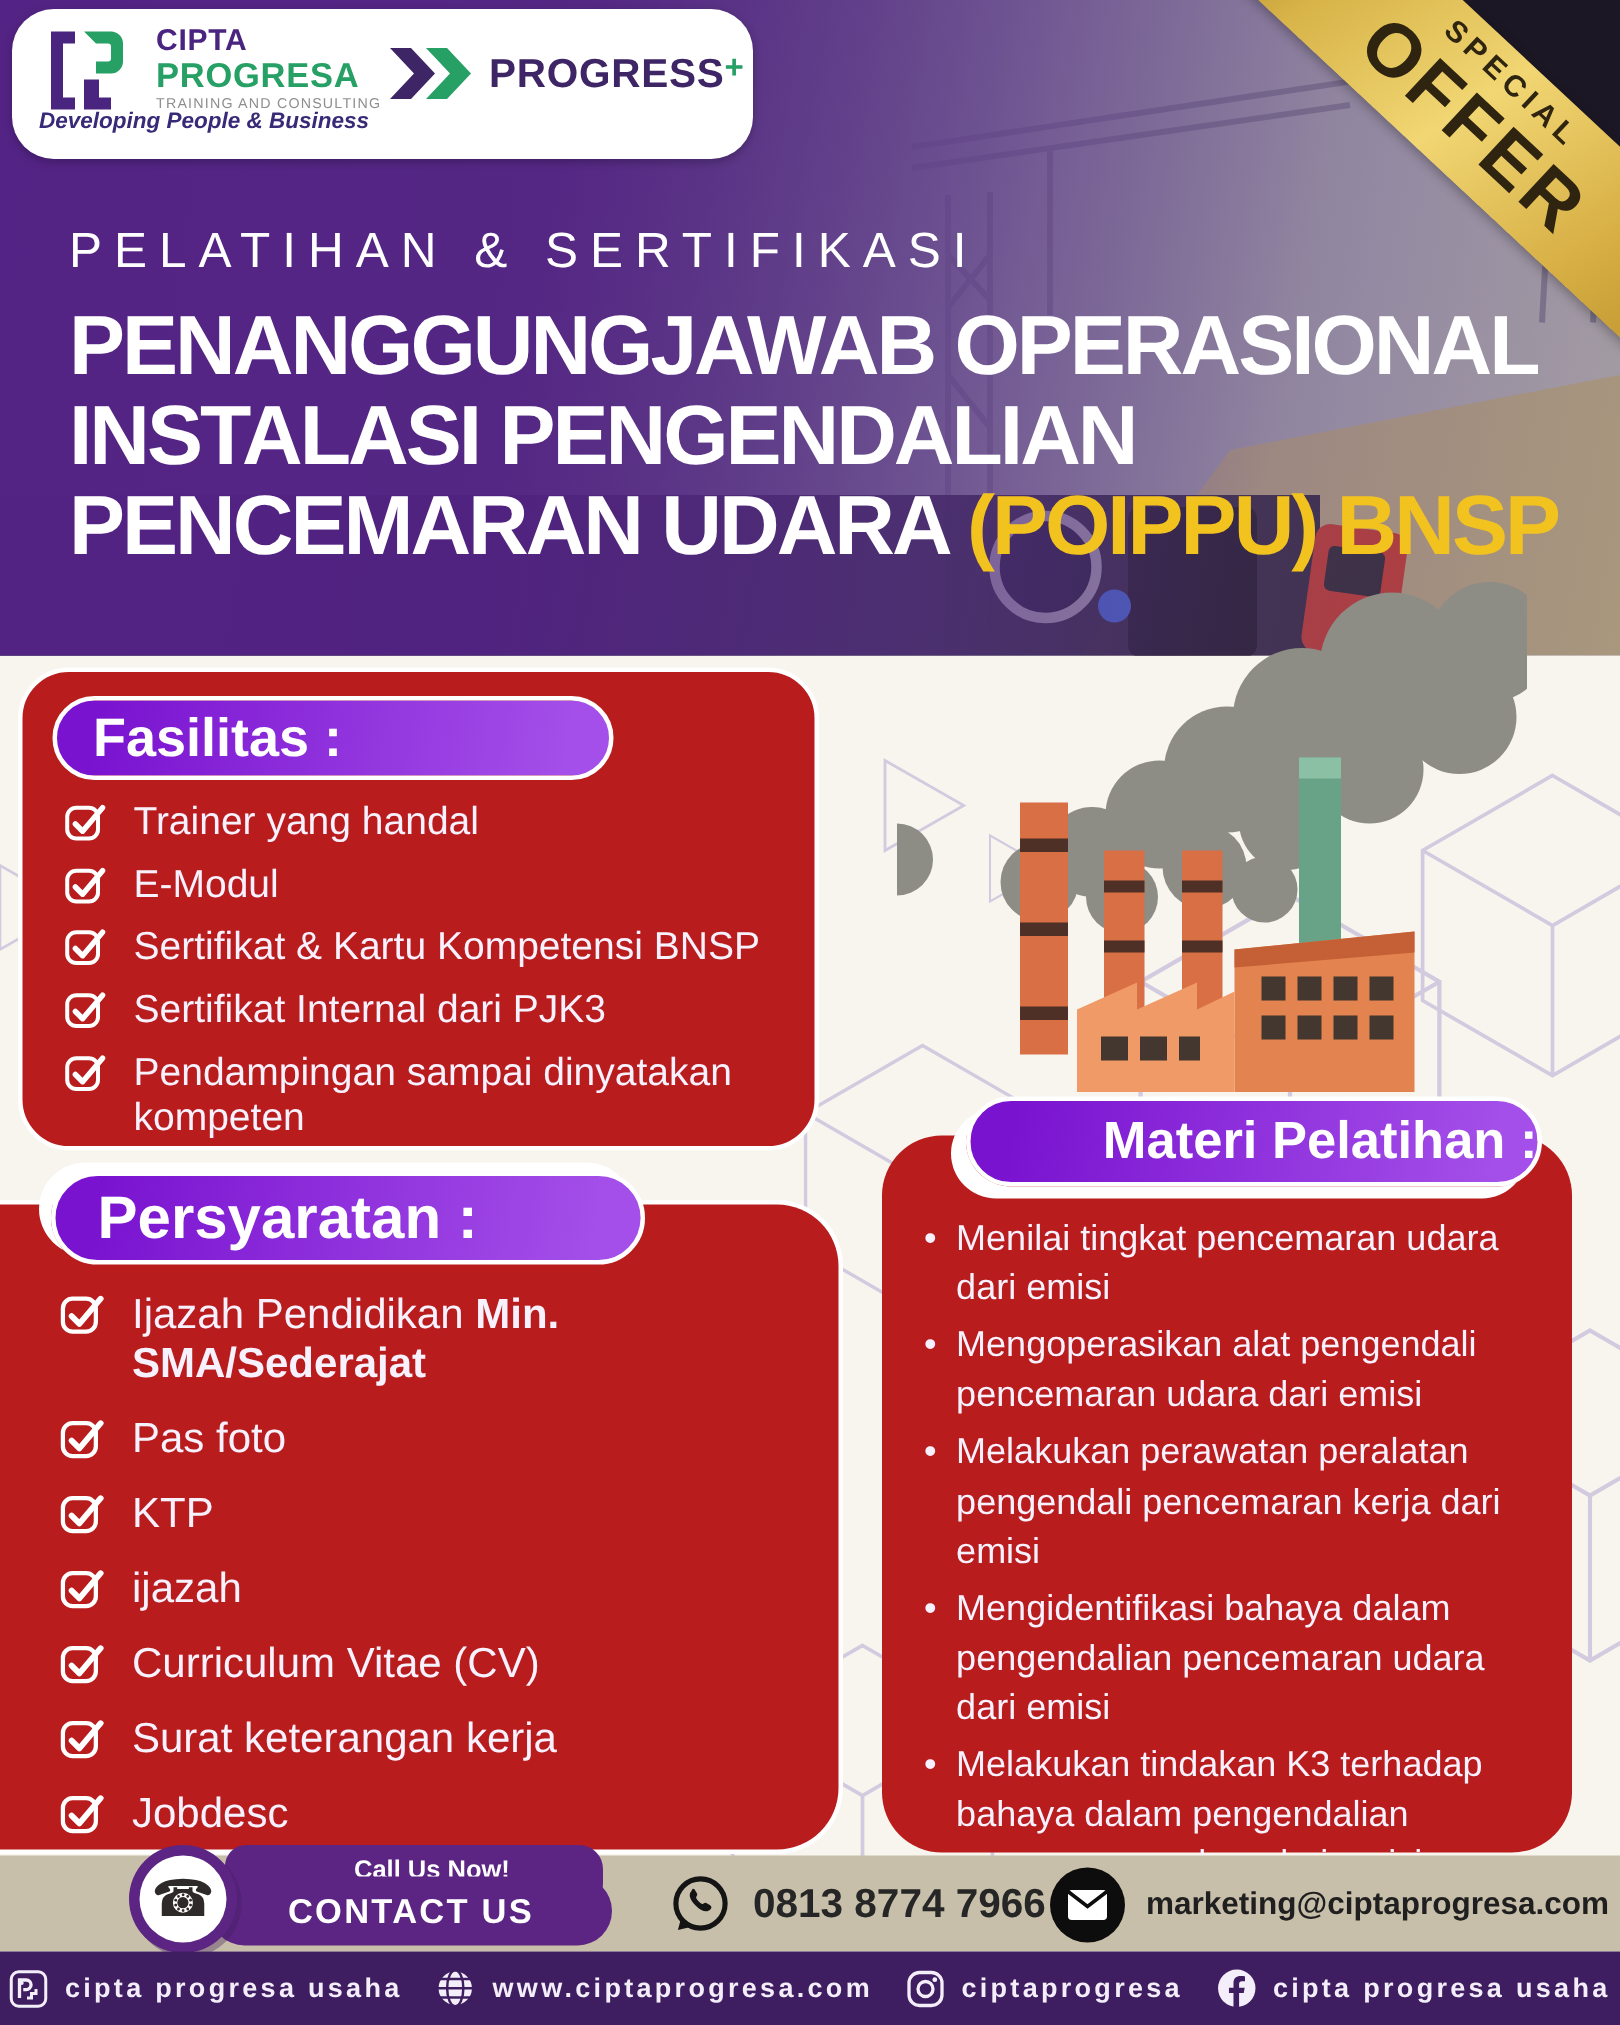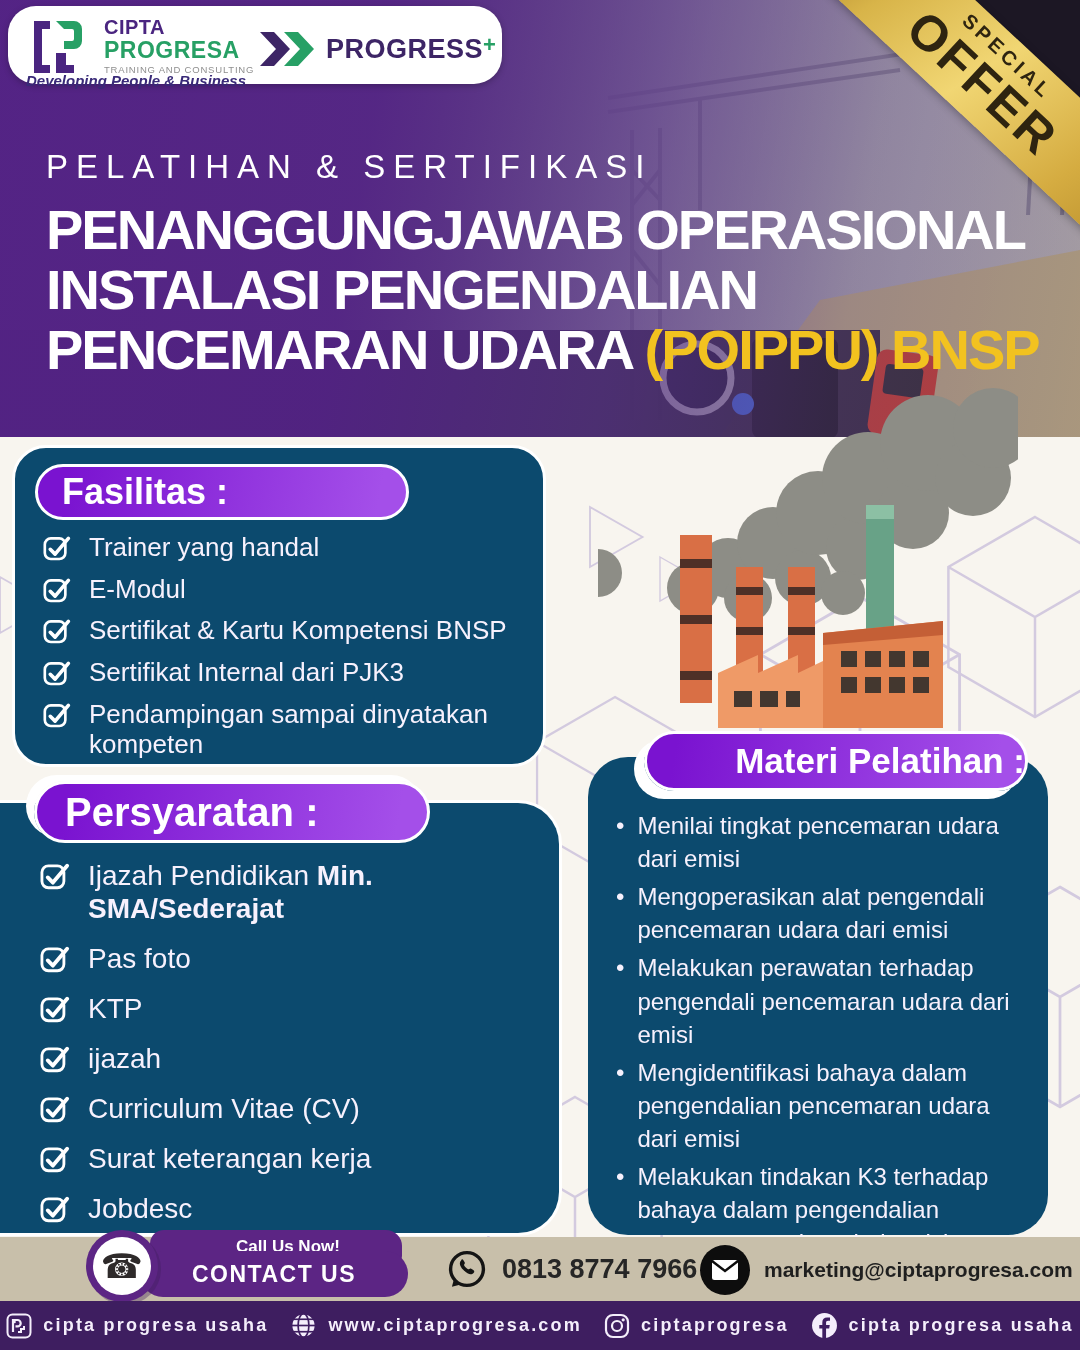--- a/index.html
+++ b/index.html
@@ -12,21 +12,21 @@
         background:linear-gradient(100deg,#44325e 0%,#625d75 40%,#8b8798 62%,#9d99a6 82%,#a9a3a4 100%);}
   .hero-photo{left:0;top:0;width:1080px;height:437px;}
   .hero-overlay{left:0;top:0;width:1080px;height:437px;
         background:linear-gradient(100deg,rgba(84,35,134,0.97) 0%,rgba(84,35,134,0.92) 34%,rgba(96,55,145,0.62) 58%,rgba(120,90,150,0.28) 78%,rgba(140,120,150,0.12) 100%);}
   .hero-text{left:46px;top:148px;z-index:3;}
   .kicker{color:#fff;font-size:33px;font-weight:400;letter-spacing:8px;margin-bottom:14px;}
   .headline{color:#fff;font-size:56px;line-height:60px;font-weight:800;letter-spacing:-2px;}
   .headline .yellow{color:#f2c21f;}
 
   
-  .logo-card{left:8px;top:6px;width:494px;height:78px;background:#fff;border-radius:28px;z-index:5;
+  .logo-card{left:8px;top:6px;width:494px;height:100px;background:#fff;border-radius:28px;z-index:5;
              box-shadow:0 2px 6px rgba(0,0,0,.25);}
   .cp-mark{left:22px;top:13px;}
   .brand-names{left:96px;top:11px;line-height:1;}
   .brand-cipta{color:#4a2580;font-weight:800;font-size:20px;letter-spacing:.5px;}
   .brand-progresa{color:#27a065;font-weight:800;font-size:23px;letter-spacing:.5px;margin-top:2px;}
   .brand-sub{color:#8f8f8f;font-size:9.5px;letter-spacing:.8px;margin-top:3px;text-align:right;}
   .brand-slogan{left:18px;top:66px;color:#392a78;font-style:italic;font-weight:800;font-size:15px;}
   .progress-logo{left:252px;top:26px;display:flex;align-items:center;gap:8px;}
   .progress-word{color:#3d2566;font-weight:800;font-size:27px;letter-spacing:.5px;}
   .progress-plus{color:#27a065;font-weight:800;font-size:22px;vertical-align:super;line-height:0;}
@@ -38,21 +38,21 @@
           background:linear-gradient(105deg,#a87f24 0%,#d8b449 22%,#f1d673 48%,#d5ac41 78%,#b98f2c 100%);
           box-shadow:0 2px 8px rgba(0,0,0,.3);}
   .ribbon .l1{color:#2e2410;font-weight:700;font-size:20px;letter-spacing:4px;}
   .ribbon .l2{color:#2e2410;font-weight:800;font-size:50px;letter-spacing:3px;line-height:1;}
 
   
   .pattern{left:0;top:437px;z-index:0;}
   .factory{left:598px;top:383px;z-index:2;}
 
   
-  .panel{background:#0c4a6e;z-index:3;}
+  .panel{background:#b91c1c;z-index:3;}
   .pill{background:linear-gradient(100deg,#7a13d0 8%,#a44fe9 92%);border:3px solid #fff;border-radius:999px;
         color:#fff;font-weight:800;display:flex;align-items:center;}
   .fasilitas-panel{left:12px;top:445px;width:534px;height:322px;border:3px solid #fff;border-radius:34px;padding:16px 0 0 20px;}
   .fasilitas-pill{width:374px;height:56px;font-size:36px;padding-left:24px;}
   .check-list{margin-top:12px;}
   .check-row{display:flex;gap:17px;align-items:flex-start;margin:0 0 11px 8px;color:#f7f1fd;font-size:26px;line-height:1.18;}
   .check-row svg{flex:0 0 auto;margin-top:1px;}
   .check-row .b{font-weight:700;}
 
   .persyaratan-pill{left:34px;top:781px;width:396px;height:62px;font-size:40px;padding-left:28px;z-index:4;
@@ -350,21 +350,21 @@
       <div class="bullet-row">
           <span class="bullet-dot">•</span>
           <span>Menilai tingkat pencemaran udara dari emisi</span>
         </div>
       <div class="bullet-row">
           <span class="bullet-dot">•</span>
           <span>Mengoperasikan alat pengendali pencemaran udara dari emisi</span>
         </div>
       <div class="bullet-row">
           <span class="bullet-dot">•</span>
-          <span>Melakukan perawatan terhadap pengendali pencemaran udara dari emisi</span>
+          <span>Melakukan perawatan peralatan pengendali pencemaran kerja dari emisi</span>
         </div>
       <div class="bullet-row">
           <span class="bullet-dot">•</span>
           <span>Mengidentifikasi bahaya dalam pengendalian pencemaran udara dari emisi</span>
         </div>
       <div class="bullet-row">
           <span class="bullet-dot">•</span>
           <span>Melakukan tindakan K3 terhadap bahaya dalam pengendalian pencemaran udara dari emisi</span>
         </div>
     </div>

